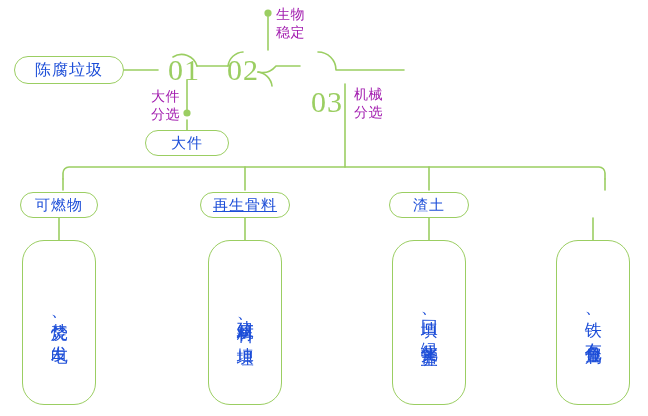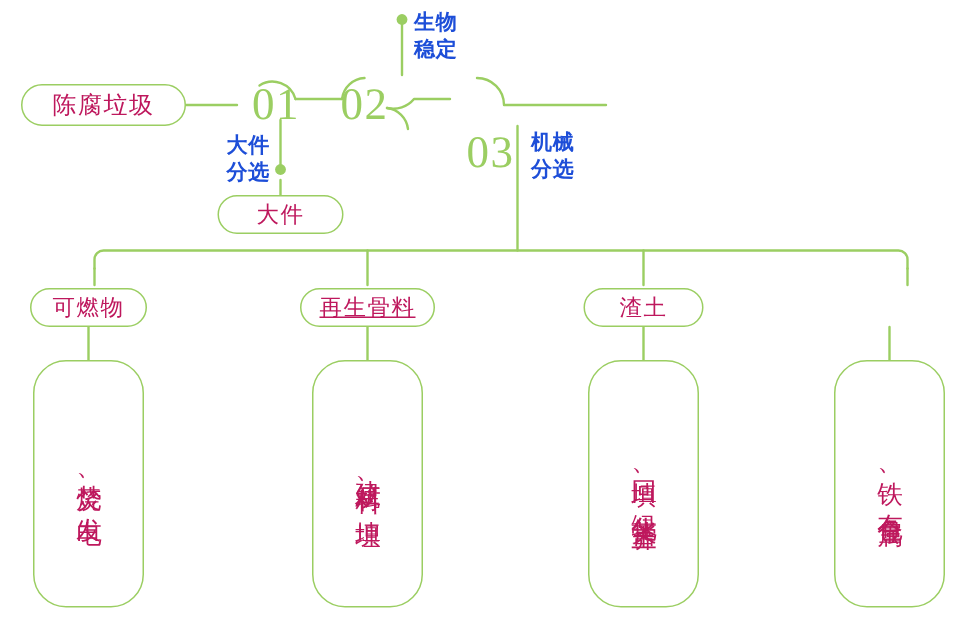--- a/index.html
+++ b/index.html
@@ -21,21 +21,21 @@
     top: 0;
     width: 648px;
     height: 416px;
   }
   .node {
     position: absolute;
     box-sizing: border-box;
     display: flex;
     align-items: center;
     justify-content: center;
-    color: #be185d;
+    color: #1d4ed8;
     border: 1.6px solid #9bce62;
     background: #ffffff;
   }
   .pill {
     border-radius: 999px;
     height: 28px;
     font-size: 16px;
     letter-spacing: 1px;
     white-space: nowrap;
   }
@@ -60,26 +60,26 @@
     position: absolute;
     color: #9bce62;
     font-size: 30px;
     font-weight: 400;
     letter-spacing: 1px;
     line-height: 1;
     font-family: Liberation Serif, serif;
   }
   .side-label {
     position: absolute;
-    color: #1d4ed8;
+    color: #a21caf;
     font-size: 14px;
     line-height: 1.25;
     letter-spacing: 0.5px;
     white-space: pre-line;
-    font-weight: 700;
+    font-weight: 400;
   }
 </style>
 </head>
 <body>
 
 <div id="stage">
 
   <svg id="wires" viewBox="0 0 648 416" xmlns="http://www.w3.org/2000/svg">
     <g fill="none" stroke="#9bce62" stroke-width="1.6" stroke-linecap="round" stroke-linejoin="round">
 

